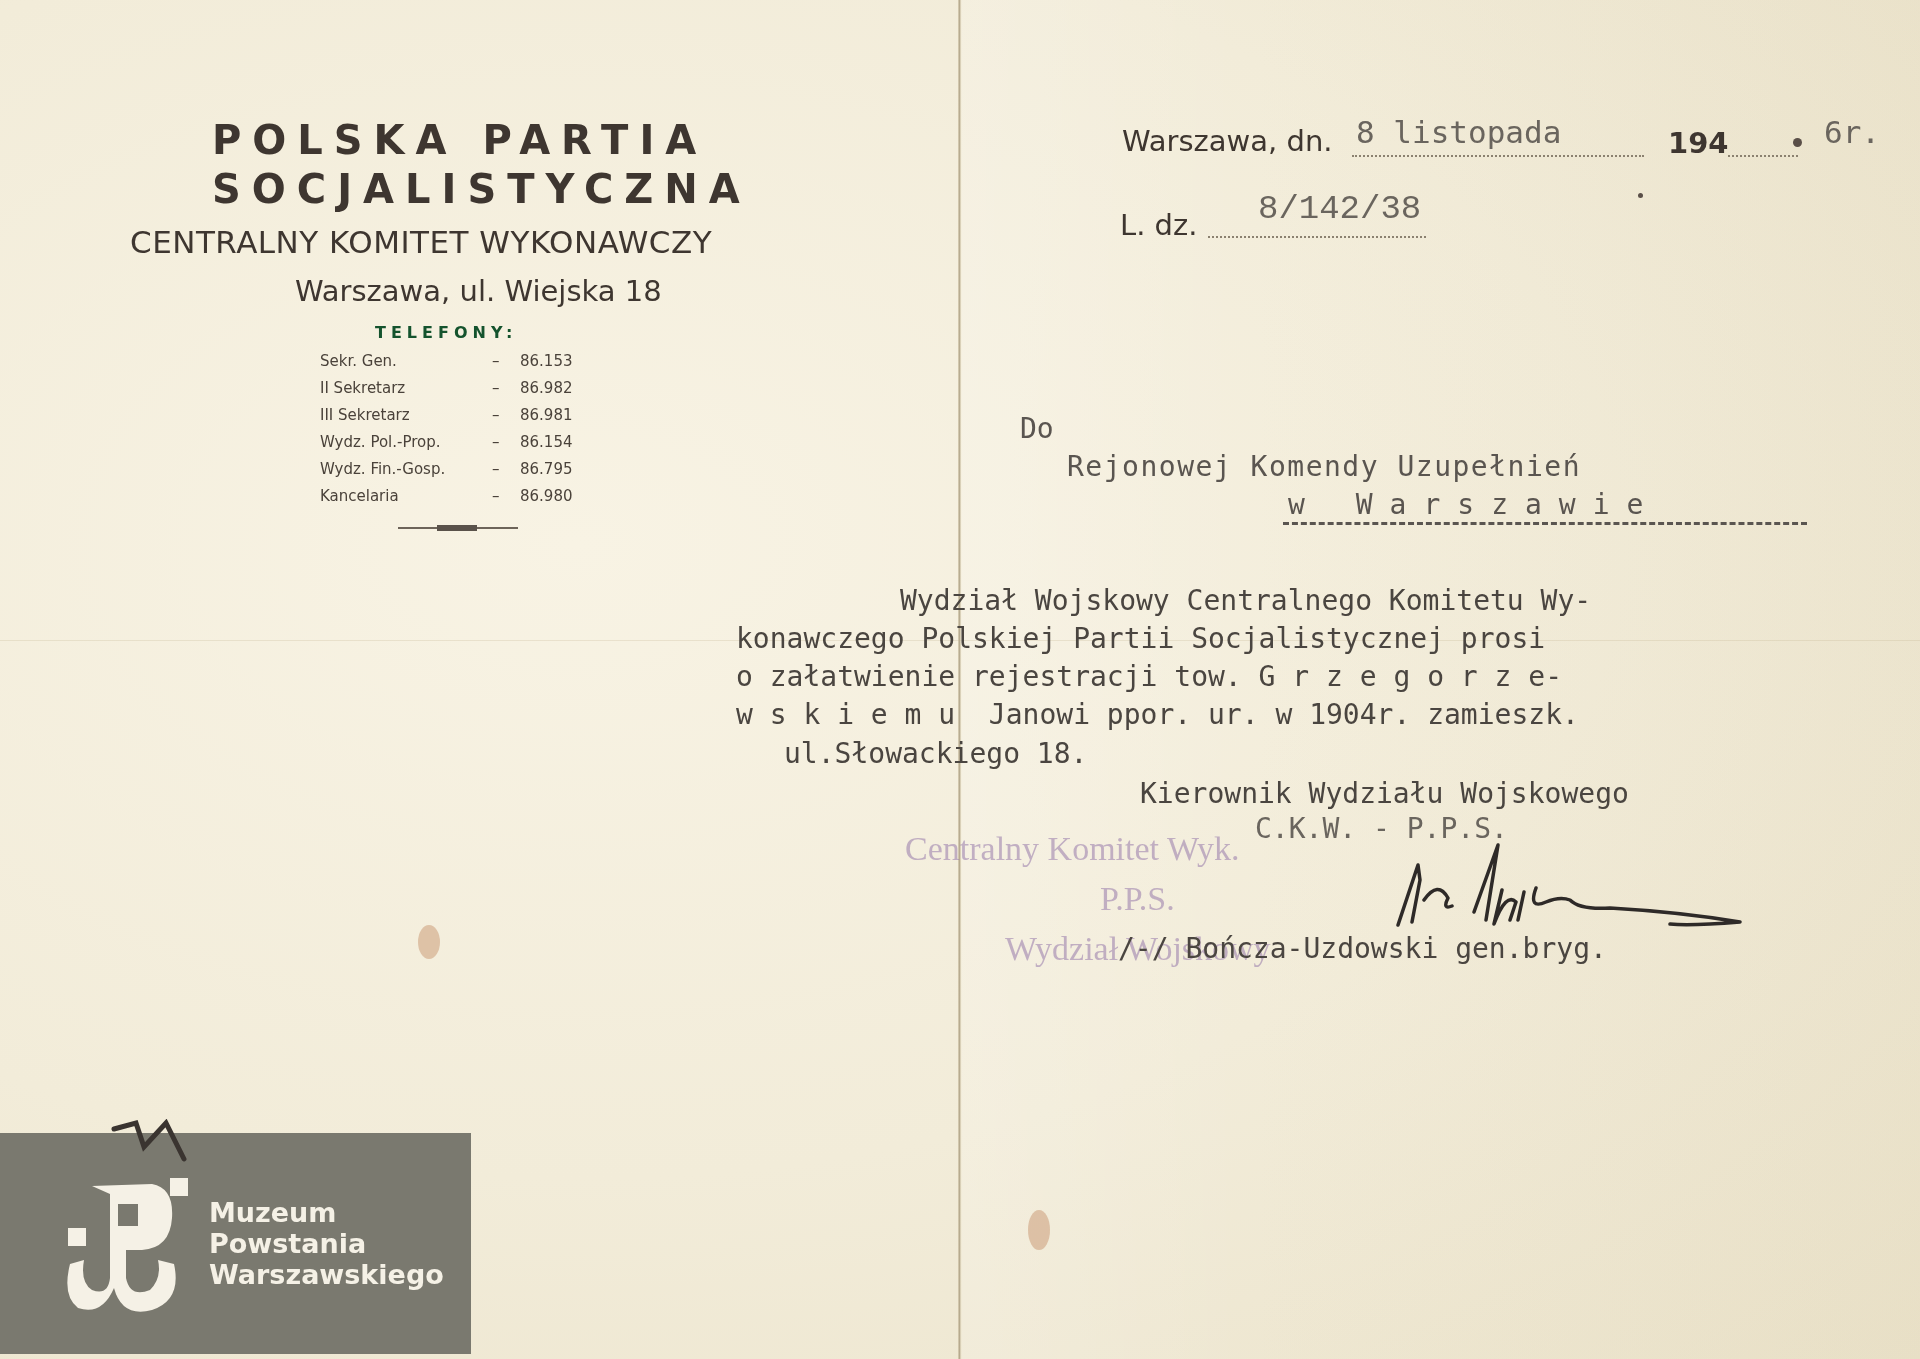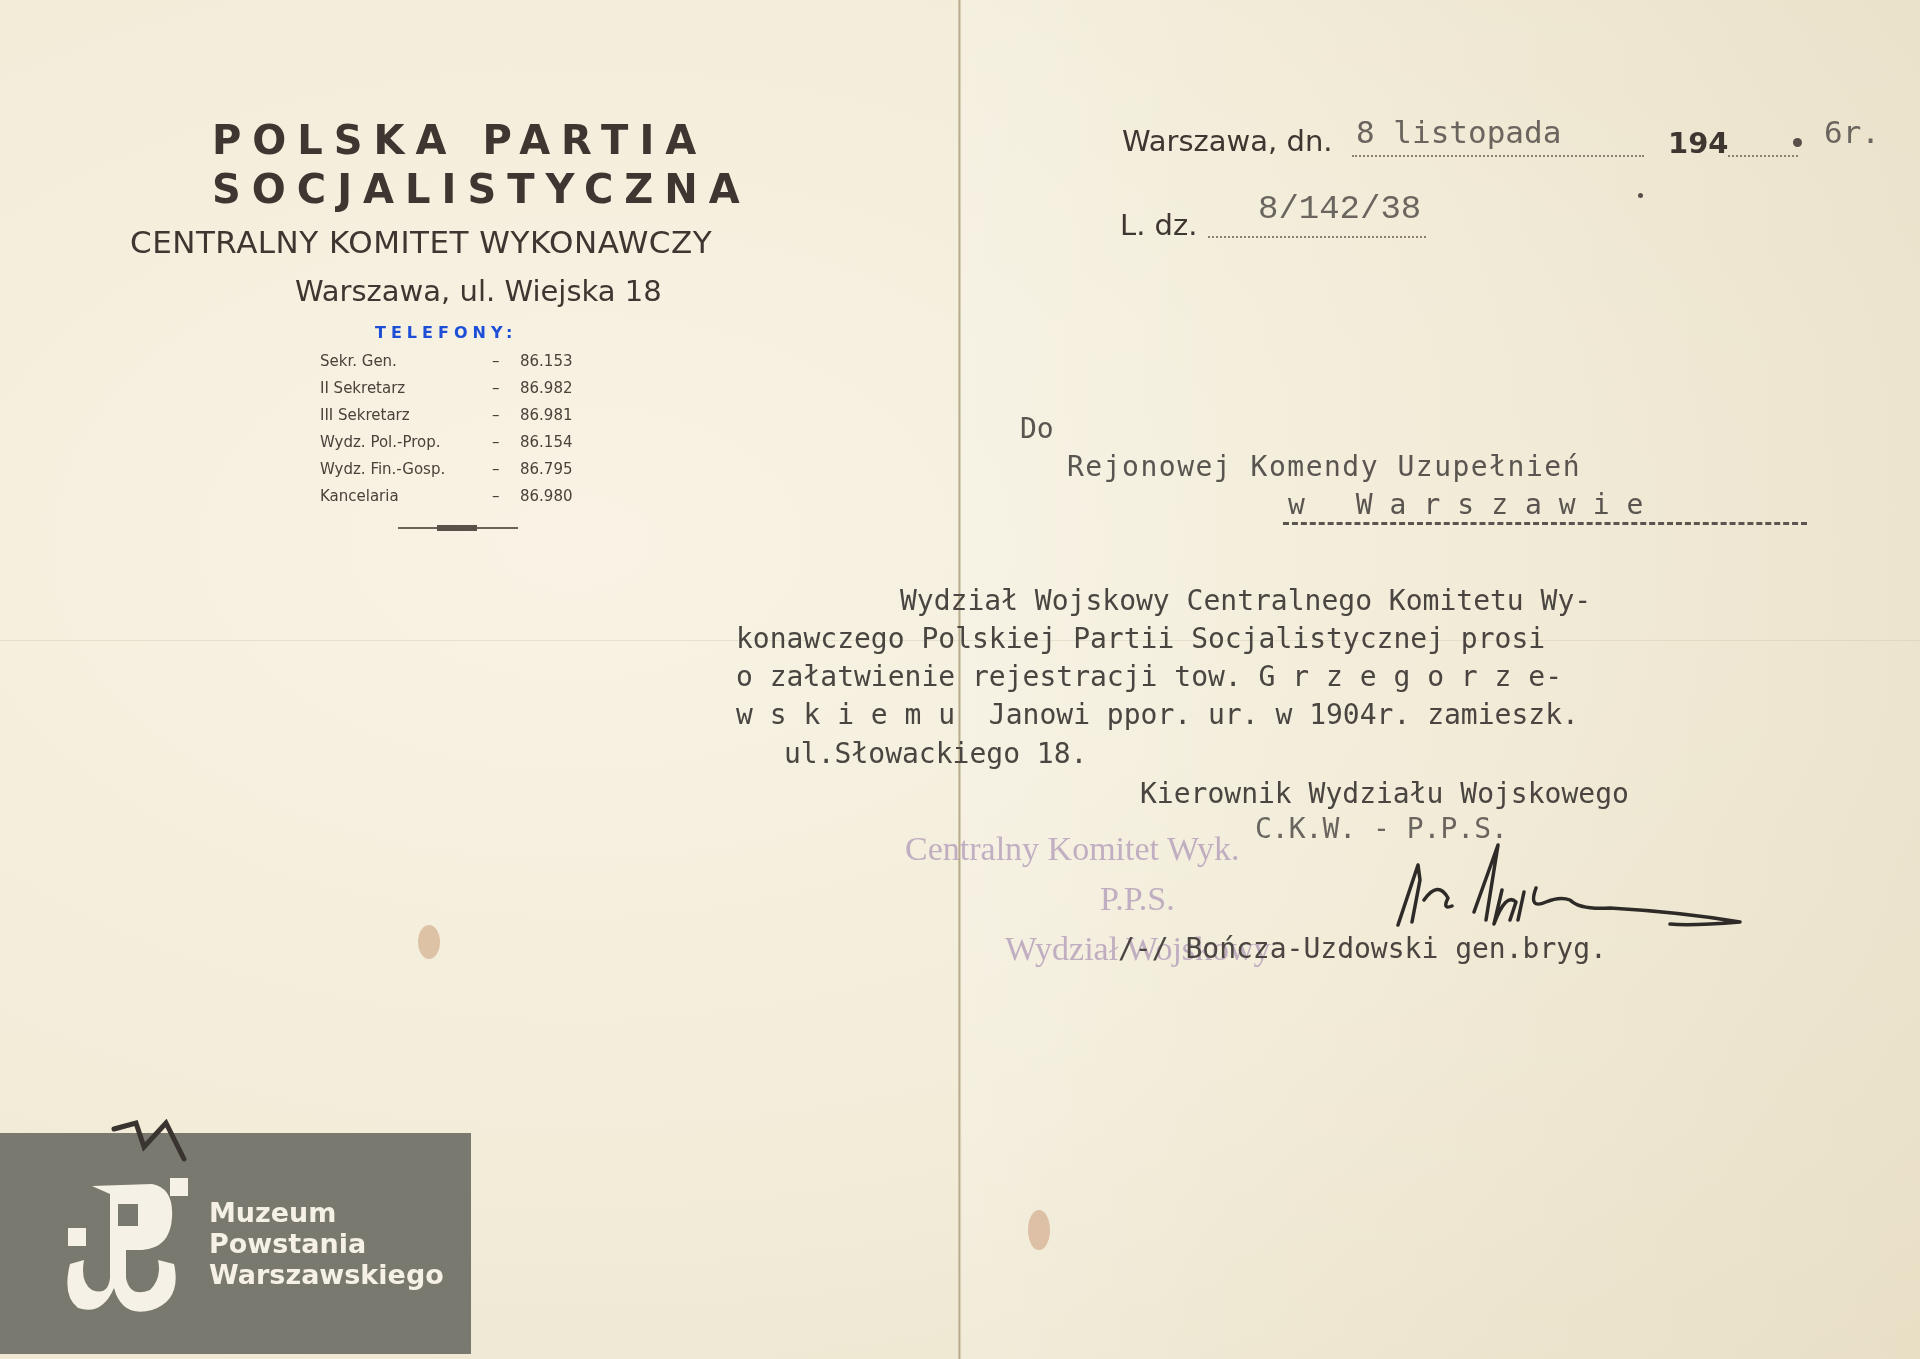--- a/index.html
+++ b/index.html
@@ -10,21 +10,21 @@
   .paper-right { position:absolute; left:962px; top:0; width:958px; height:1359px;
     background: linear-gradient(90deg, rgba(255,255,255,0.15), rgba(0,0,0,0) 30%, rgba(210,196,160,0.12)); }
   .fold { position:absolute; left:958px; top:0; width:3px; height:1359px;
     background:linear-gradient(90deg,#d9cfb4,#a89a7c,#e8e0c8); opacity:0.8; }
   .crease { position:absolute; left:0; width:1920px; height:1px; background:rgba(190,175,140,0.25); }
   .abs { position:absolute; white-space:pre; }
   .head { color:#3e3630; font-family:"DejaVu Sans", sans-serif; font-weight:bold; }
   .h1 { font-size:40px; letter-spacing:11px; }
   .h2 { font-size:31px; font-weight:normal; letter-spacing:0.5px; }
   .h3 { font-size:29px; font-weight:normal; }
-  .tel-title { font-size:16px; letter-spacing:5px; font-weight:bold; color:#1d4ed8; }
+  .tel-title { font-size:16px; letter-spacing:5px; font-weight:bold; color:#14532d; }
   .tel-row { position:absolute; left:320px; width:280px; font-size:15px; font-weight:normal; color:#4a423a; display:flex;align-items:center; }
   .tel-row .label { width:172px; }
   .tel-row .dash { width:28px; }
   .divider { position:absolute; top:527px; left:398px; width:120px; height:2px; background:#6d6459; }
   .divider-mid { position:absolute; top:525px; left:437px; width:40px; height:6px; background:#5a524a; }
   .printed { font-family:"DejaVu Sans", sans-serif; color:#3e3630; font-size:29px; }
   .dotted { position:absolute; border-bottom:2px dotted #8b8170; height:0; }
   .typed { font-family:"DejaVu Sans Mono", monospace; color:#5a5550; font-size:28px; }
   .typed-dark { color:#4a4540; }
   .date-typed { color:#6a655e; font-size:31px; }

